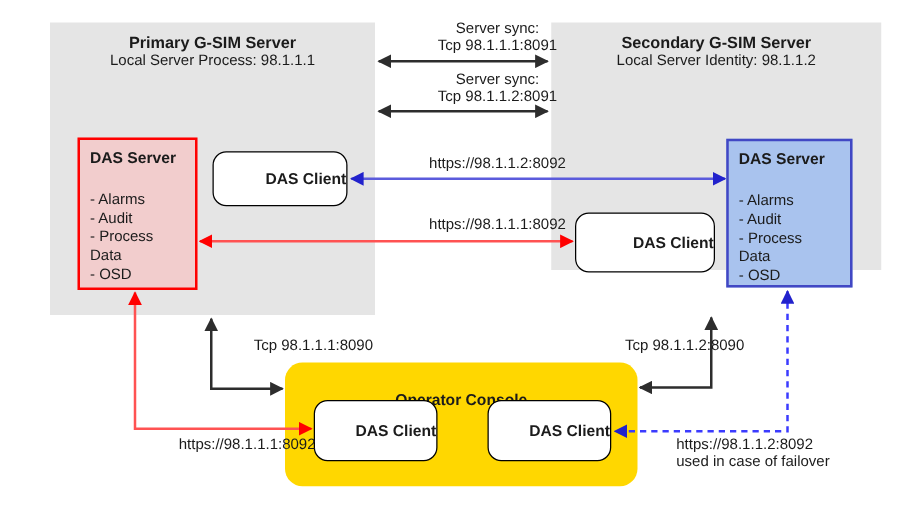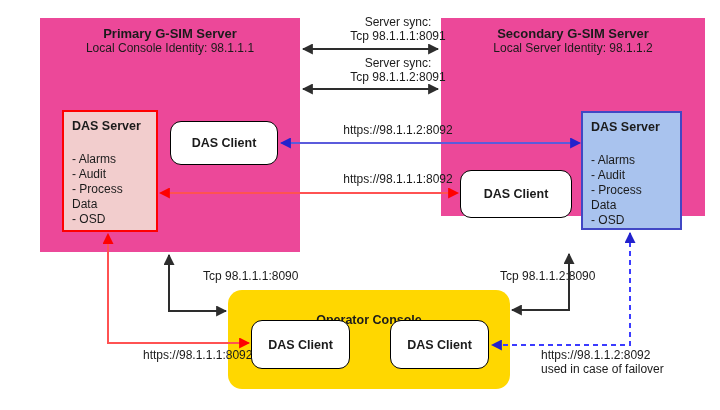--- a/index.html
+++ b/index.html
@@ -1,31 +1,31 @@
 <!DOCTYPE html>
 <html><head>
 <meta charset="utf-8">
 <style>
   html,body{margin:0;padding:0;background:#ffffff;}
   body{font-family:"Liberation Sans", sans-serif;color:#1b1b1b;}
   #canvas{position:relative;width:720px;height:410px;background:#ffffff;overflow:hidden;}
 
-  .server-box{position:absolute;background:#ec4899;}
+  .server-box{position:absolute;background:#e5e5e5;}
   .server-head{padding-top:9px;text-align:center;}
   .server-title{font-size:13px;font-weight:bold;line-height:14px;}
   .server-subtitle{font-size:12px;line-height:14px;}
 
   .das-server{position:absolute;padding:8px 12px 0 8px;box-sizing:border-box;font-size:12px;}
   .das-server .ds-title{font-weight:bold;font-size:12.5px;line-height:13px;}
   .das-server .ds-items{margin-top:19px;line-height:15px;}
   .das-primary{left:62px;top:110px;width:96px;height:122px;background:#F2CDCD;border:2px solid #FF0000;}
   .das-secondary{left:581px;top:111px;width:101px;height:119px;background:#A9C3EE;border:2px solid #4147C4;}
 
   .das-client{position:absolute;background:#ffffff;border:1.5px solid #000000;border-radius:11px;
-              display:flex;align-items:center;justify-content:center;
+              display:flex;align-items:center;justify-content:flex-end;
               font-size:12.5px;font-weight:bold;box-sizing:border-box;}
   .client-primary{left:170px;top:121px;width:108px;height:44px;}
   .client-secondary{left:460px;top:170px;width:112px;height:48px;}
   .client-console-left{left:251px;top:320px;width:99px;height:49px;}
   .client-console-right{left:390px;top:320px;width:99px;height:49px;}
 
   .console-box{position:absolute;left:228px;top:290px;width:282px;height:99px;background:#FFD700;border-radius:14px;}
   .console-title{padding-top:23px;text-align:center;font-size:12.5px;font-weight:bold;}
 
   .edge-label{position:absolute;font-size:12px;line-height:14px;white-space:nowrap;padding-left:28px;}
@@ -34,21 +34,21 @@
   #connectors{position:absolute;left:0;top:0;width:720px;height:410px;pointer-events:none;}
 </style>
 </head>
 <body>
 
 <div id="canvas">
 
   <div class="server-box" style="left:40px;top:18px;width:260px;height:234px;">
     <div class="server-head">
       <div class="server-title">Primary G-SIM Server</div>
-      <div class="server-subtitle">Local Console Identity: 98.1.1.1</div>
+      <div class="server-subtitle">Local Server Process: 98.1.1.1</div>
     </div>
   </div>
 
   <div class="server-box" style="left:441px;top:18px;width:264px;height:198px;">
     <div class="server-head">
       <div class="server-title">Secondary G-SIM Server</div>
       <div class="server-subtitle">Local Server Identity: 98.1.1.2</div>
     </div>
   </div>
 

